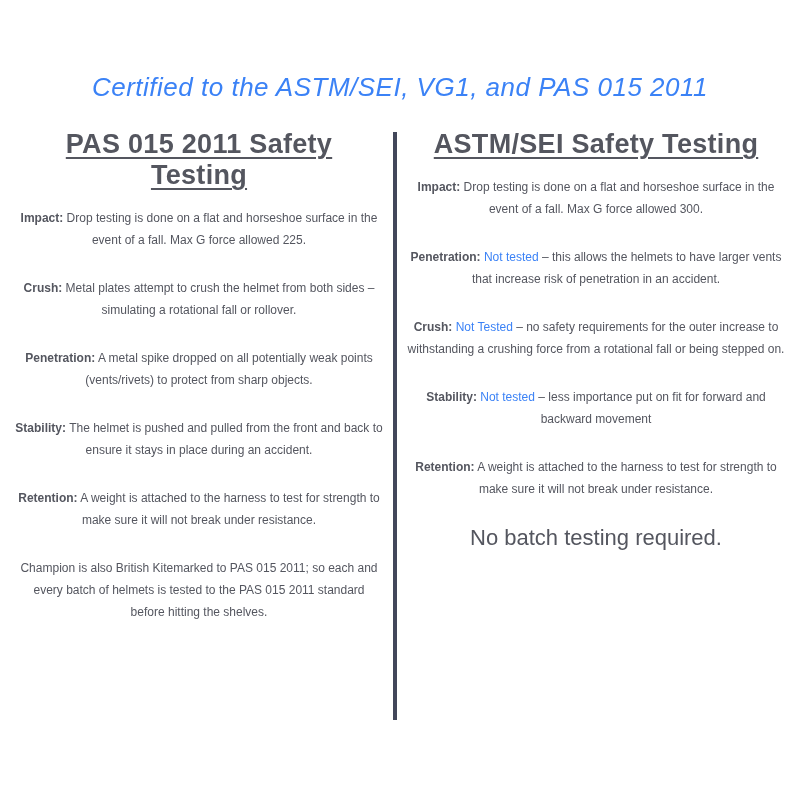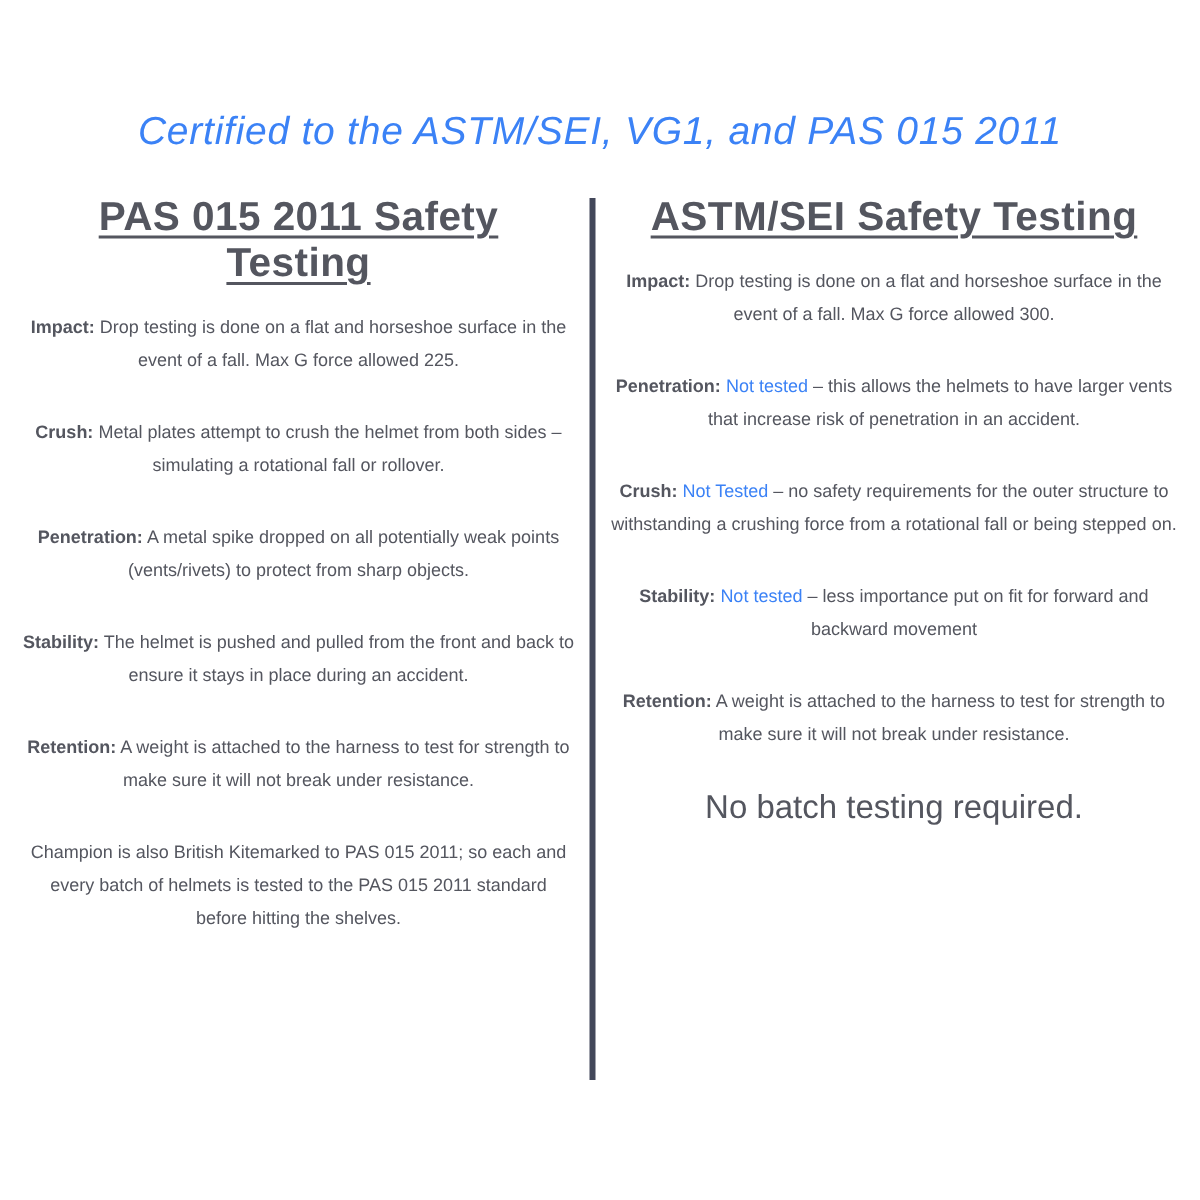--- a/index.html
+++ b/index.html
@@ -126,21 +126,21 @@
 
       <p class="para">
         <strong>Penetration:</strong>
         <span class="red">Not tested</span>
         <span>– this allows the helmets to have larger vents that increase risk of penetration in an accident.</span>
       </p>
 
       <p class="para">
         <strong>Crush:</strong>
         <span class="red">Not Tested</span>
-        <span>– no safety requirements for the outer structure to withstanding a crushing force from a rotational fall or being stepped on.</span>
+        <span>– no safety requirements for the outer increase to withstanding a crushing force from a rotational fall or being stepped on.</span>
       </p>
 
       <p class="para">
         <strong>Stability:</strong>
         <span class="red">Not tested</span>
         <span>– less importance put on fit for forward and backward movement</span>
       </p>
 
       <p class="para">
         <strong>Retention:</strong>

